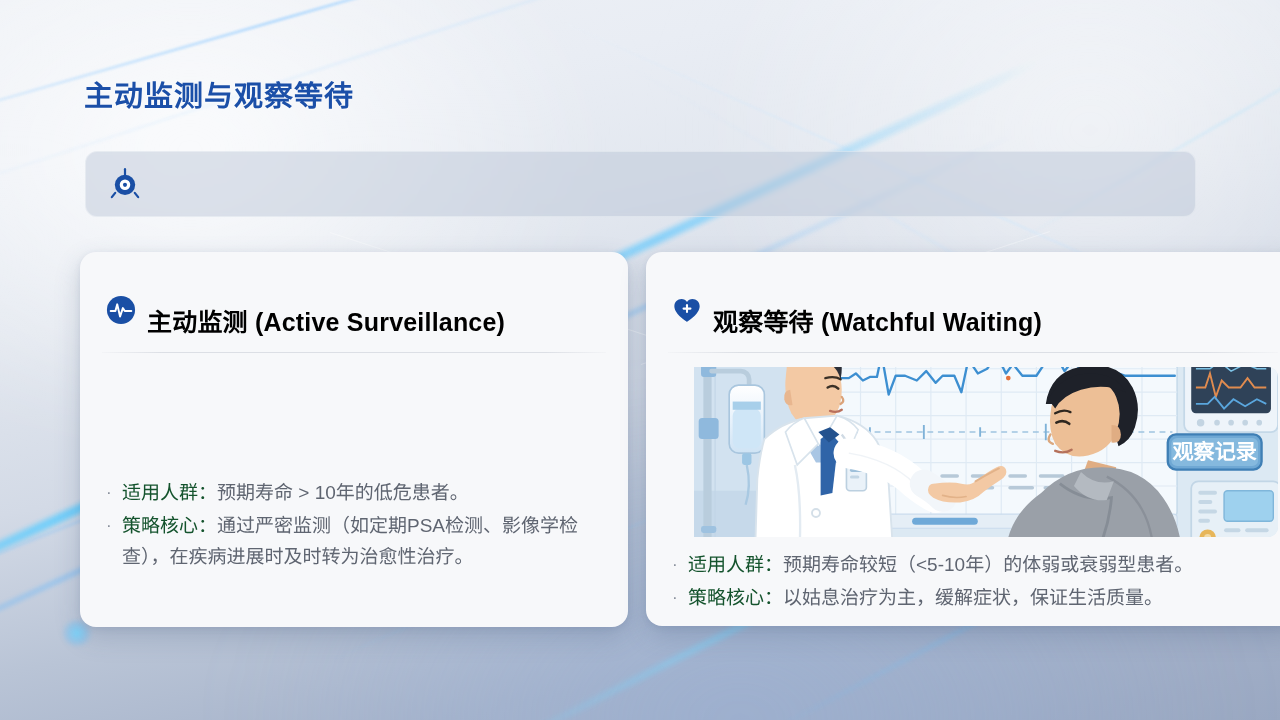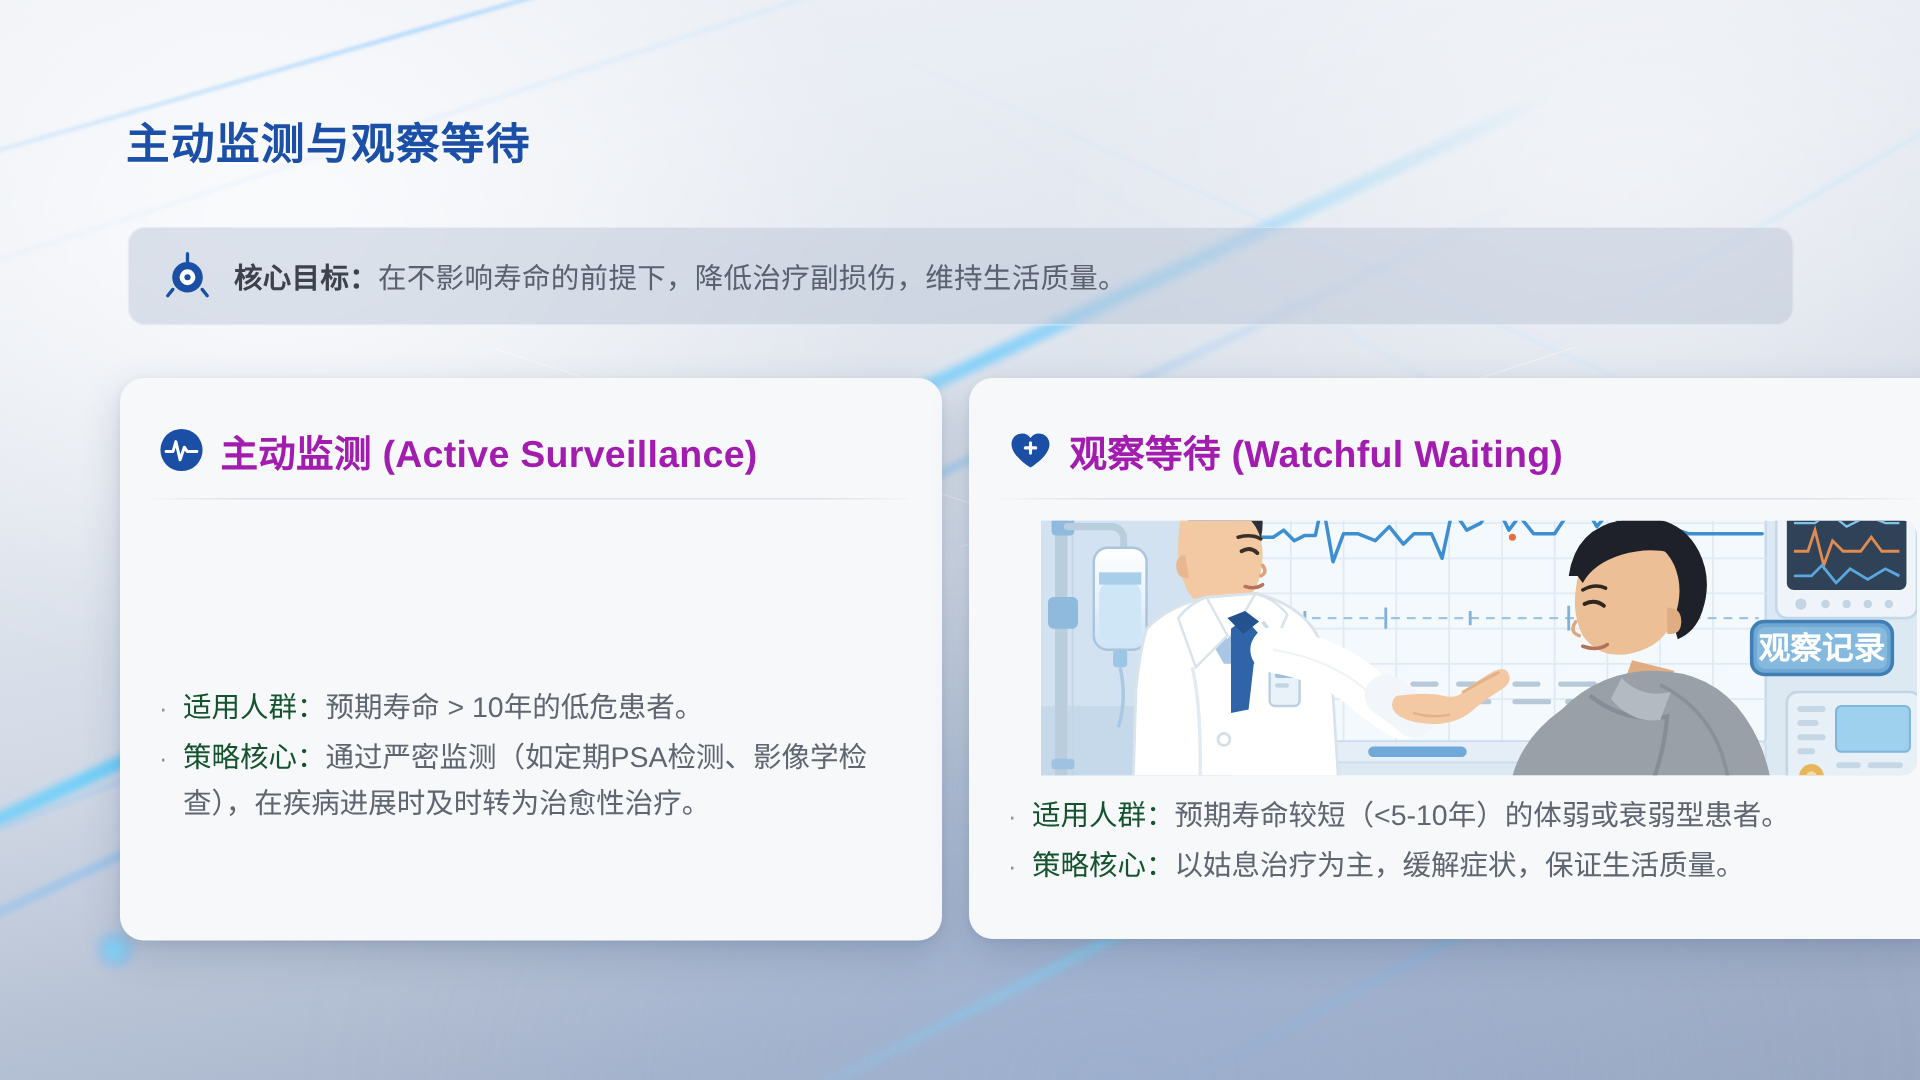--- a/index.html
+++ b/index.html
@@ -196,23 +196,24 @@
   }
   .card-head .head-icon {
     flex: 0 0 auto;
     width: 30px; height: 30px;
     margin-right: 11px;
     display: block;
   }
   .card-title {
     font-size: 25px;
     font-weight: bold;
-    color: #a21caf;
+    color: #000000;
     white-space: nowrap;
     letter-spacing: .2px;
+    margin-top: 20px;
   }
   .card-divider {
     height: 1px;
     margin: 14px 22px 0 22px;
     background: linear-gradient(90deg, rgba(220,223,229,.15), #dcdfe5 12%, #dcdfe5 88%, rgba(220,223,229,.15));
   }
 
   
   .card-media {
     margin: 14px 22px 0 22px;
@@ -288,23 +289,20 @@
     <svg class="goal-icon" viewBox="0 0 40 40" aria-hidden="true">
       <g stroke="#1a4fa5" stroke-width="2.6" stroke-linecap="round">
         <line x1="20" y1="2.5" x2="20" y2="9"></line>
         <line x1="8.5" y1="30.5" x2="4.5" y2="35.5"></line>
         <line x1="31.5" y1="30.5" x2="35.5" y2="35.5"></line>
       </g>
       <circle cx="20" cy="21" r="12" fill="#1a4fa5"></circle>
       <circle cx="20" cy="21" r="6.2" fill="#ffffff"></circle>
       <circle cx="20" cy="21" r="2.4" fill="#1a4fa5"></circle>
     </svg>
-    <div class="goal-text">
-      <span class="goal-label">核心目标：</span><span>在不影响寿命的前提下，降低治疗副损伤，维持生活质量。</span>
-    </div>
   </div>
 
   <section class="card" id="card-active">
     <div class="card-head">
       <svg class="head-icon" viewBox="0 0 32 32" aria-hidden="true">
         <circle cx="16" cy="16" r="15" fill="#1a4fa5"></circle>
         <polyline points="5,17 10,17 12,10 15,23 18,14 20,17 27,17" fill="none" stroke="#ffffff" stroke-width="2.1" stroke-linecap="round" stroke-linejoin="round"></polyline>
       </svg>
       <span class="card-title">主动监测 (Active Surveillance)</span>
     </div>

